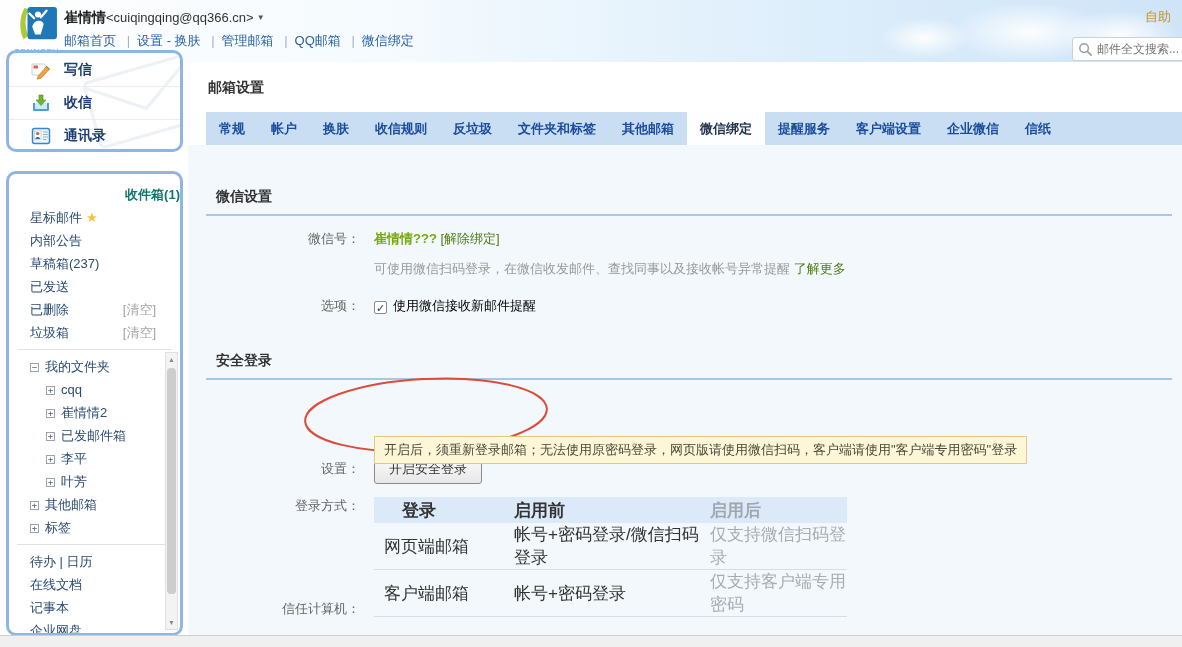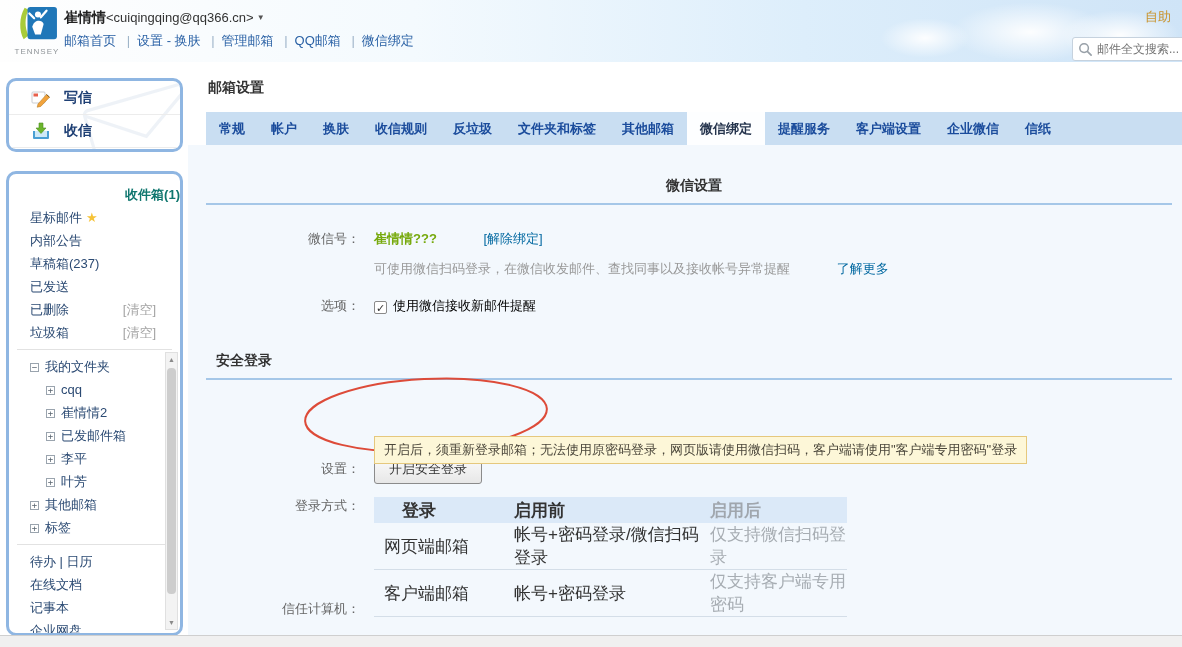--- a/index.html
+++ b/index.html
@@ -25,21 +25,21 @@
   .top-nav li + li::before { content:"|"; color:#9db3c8; margin:0 7px; cursor:default; }
   .self-service { position:absolute; right:-5px; top:8px; font-size:13px; color:#c9932c; cursor:pointer; width:42px; overflow:hidden; white-space:nowrap; }
   .search-wrap { position:absolute; right:-14px; top:37px; width:124px; height:24px; background:#fff;
     border:1px solid #c6d2de; border-radius:3px; }
   .search-wrap svg { position:absolute; left:5px; top:4px; }
   .search-wrap input { position:absolute; left:24px; top:1px; width:95px; height:20px; border:none; outline:none;
     font-size:12px; color:#999; font-family:inherit; background:transparent; }
 
   
   .side-box { position:absolute; left:6px; width:177px; background:#fff; border:3px solid #8fb6e2; border-radius:10px; overflow:hidden; }
-  .box1 { top:78px; height:74px; }
+  .box1 { top:50px; height:102px; }
   .box2 { top:171px; height:465px; }
   .env-mark { position:absolute; right:-24px; top:4px; transform:rotate(-16deg); opacity:.6; pointer-events:none; }
   .action-row { position:relative; height:33px; display:flex; align-items:center; padding-left:22px; cursor:pointer; }
   .action-row + .action-row { border-top:1px solid #ececec; }
   .action-row .a-icon { width:20px; height:20px; margin-right:13px; flex:none; }
   .action-row .a-label { font-weight:bold; font-size:14px; color:#1e3f74; position:relative; }
 
   .box2 .inner { padding-top:9px; }
   .f-row { position:relative; height:23px; line-height:23px; padding-left:21px; color:#2b4a73; cursor:pointer; white-space:nowrap; }
   .f-row.bold { font-weight:bold; color:#0f766e;text-align:right; }
@@ -62,21 +62,21 @@
   .tab { line-height:33px; padding:0 13px; font-size:13px; font-weight:bold; color:#1b4c9c; cursor:pointer; white-space:nowrap; }
   .tab.active { background:#fdfeff; color:#25344d; }
   .content { position:absolute; left:0; right:0; top:83px; bottom:0; background:#f3f8fd; }
 
   .section-head { position:absolute; left:18px; right:10px; padding:0 0 8px 10px; font-size:14px; font-weight:bold; color:#333;
     border-bottom:2px solid #a5c7e8; }
   .row { position:absolute; left:0; right:20px; }
   .row-label { position:absolute; left:0; top:0; width:172px; text-align:right; color:#666; }
   .row-value { margin-left:186px; }
   .green-id { color:#76a90c; font-weight:bold; }
-  .link { color:#0369a1; cursor:pointer;margin-left:43px; }
+  .link { color:#4d7c0f; cursor:pointer; }
   .desc { color:#999; }
   .cb { display:inline-block; width:13px; height:13px; border:1px solid #8a8a8a; border-radius:2px; background:#fff;
     text-align:center; line-height:12px; font-size:11px; color:#333; vertical-align:-2px; margin-right:6px; cursor:pointer; }
   .btn { display:inline-block; padding:5px 14px; font-size:13px; color:#333; background:linear-gradient(#fdfdfd,#e7e7e7);
     border:1px solid #8b8b8b; border-radius:3px; cursor:pointer; }
   .note { display:inline-block; margin-left:186px; padding:4px 9px; background:#fdf7d8; border:1px solid #e5c87d; color:#4a463a; }
   .red-ellipse { position:absolute; left:112px; top:228px; pointer-events:none; }
   .badge { display:inline-block; padding:4px 11px; background:#fffbe9; border:1px solid #e9c76d; color:#c58a1e; }
 
   
@@ -217,21 +217,21 @@
     <div class="tab">其他邮箱</div>
     <div class="tab active">微信绑定</div>
     <div class="tab">提醒服务</div>
     <div class="tab">客户端设置</div>
     <div class="tab">企业微信</div>
     <div class="tab">信纸</div>
   </div>
 
   <div class="content">
 
-    <div class="section-head" style="top:32px;text-align:center;">微信设置</div>
+    <div class="section-head" style="top:43px;">微信设置</div>
 
     <div class="row" style="top:85px;">
       <span class="row-label">微信号：</span>
       <div class="row-value">
         <span class="green-id">崔情情???</span>
         <span class="link">[解除绑定]</span>
       </div>
     </div>
 
     <div class="row" style="top:115px;">

